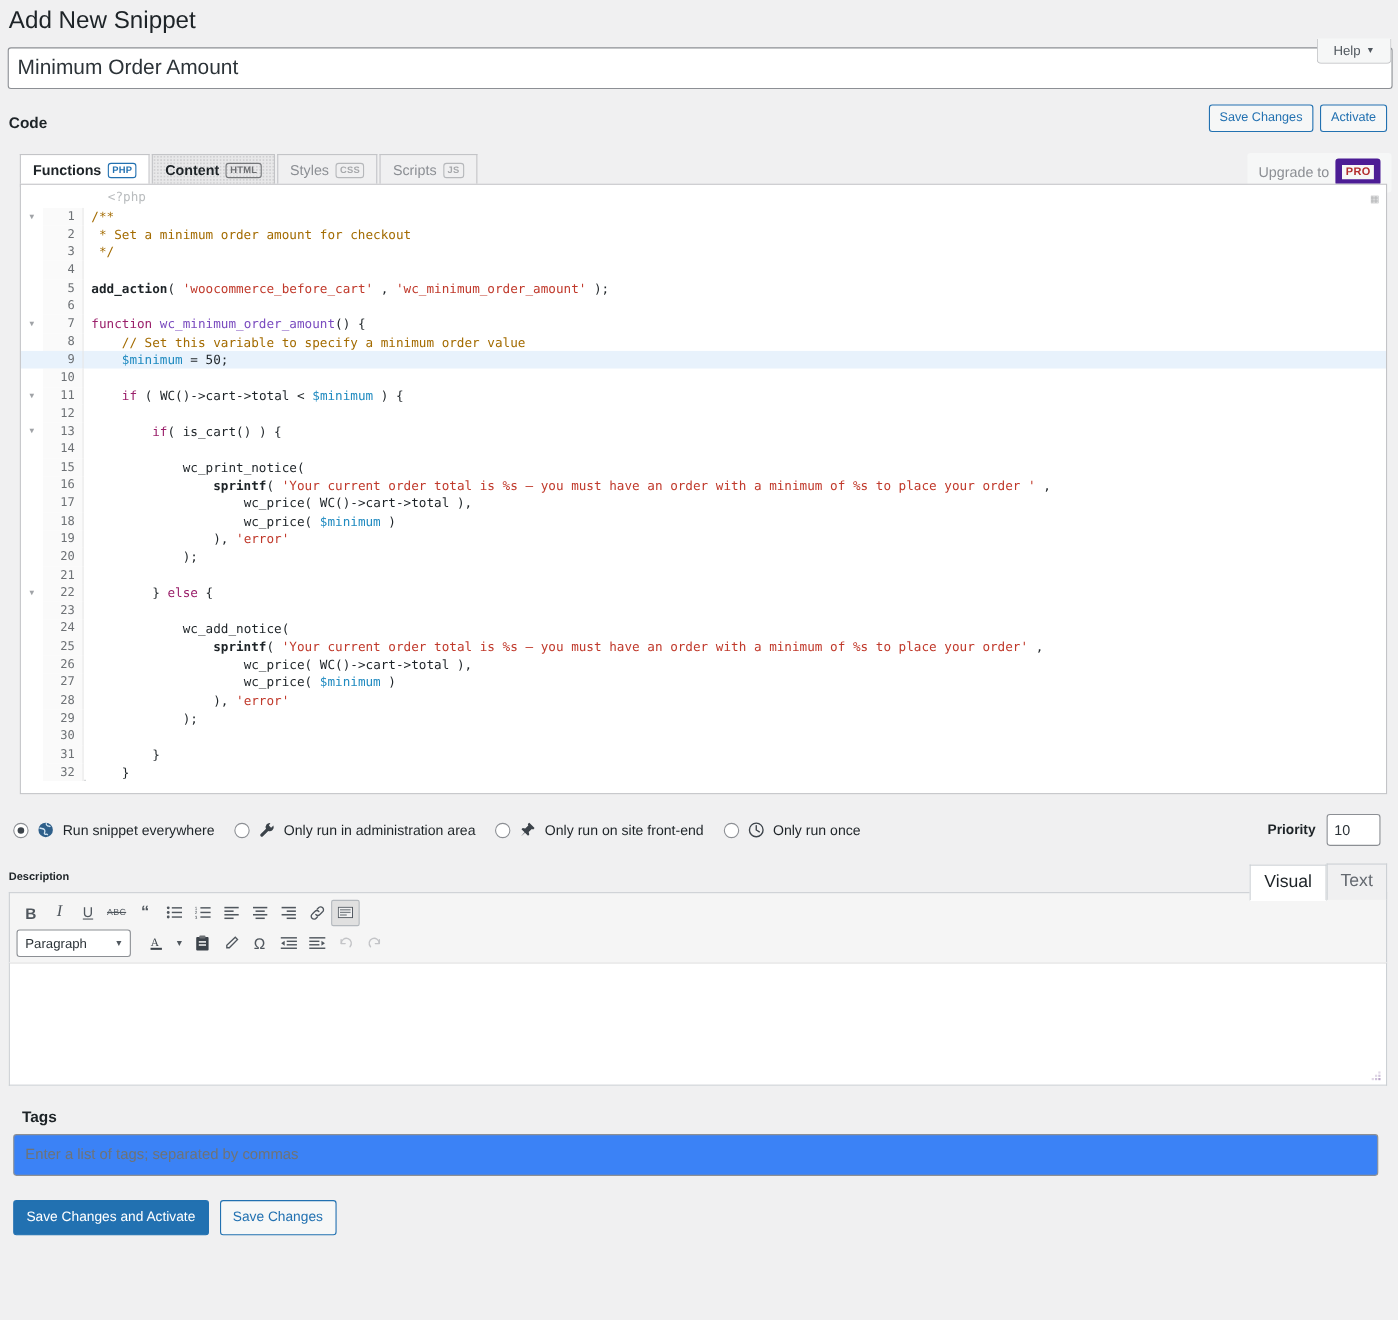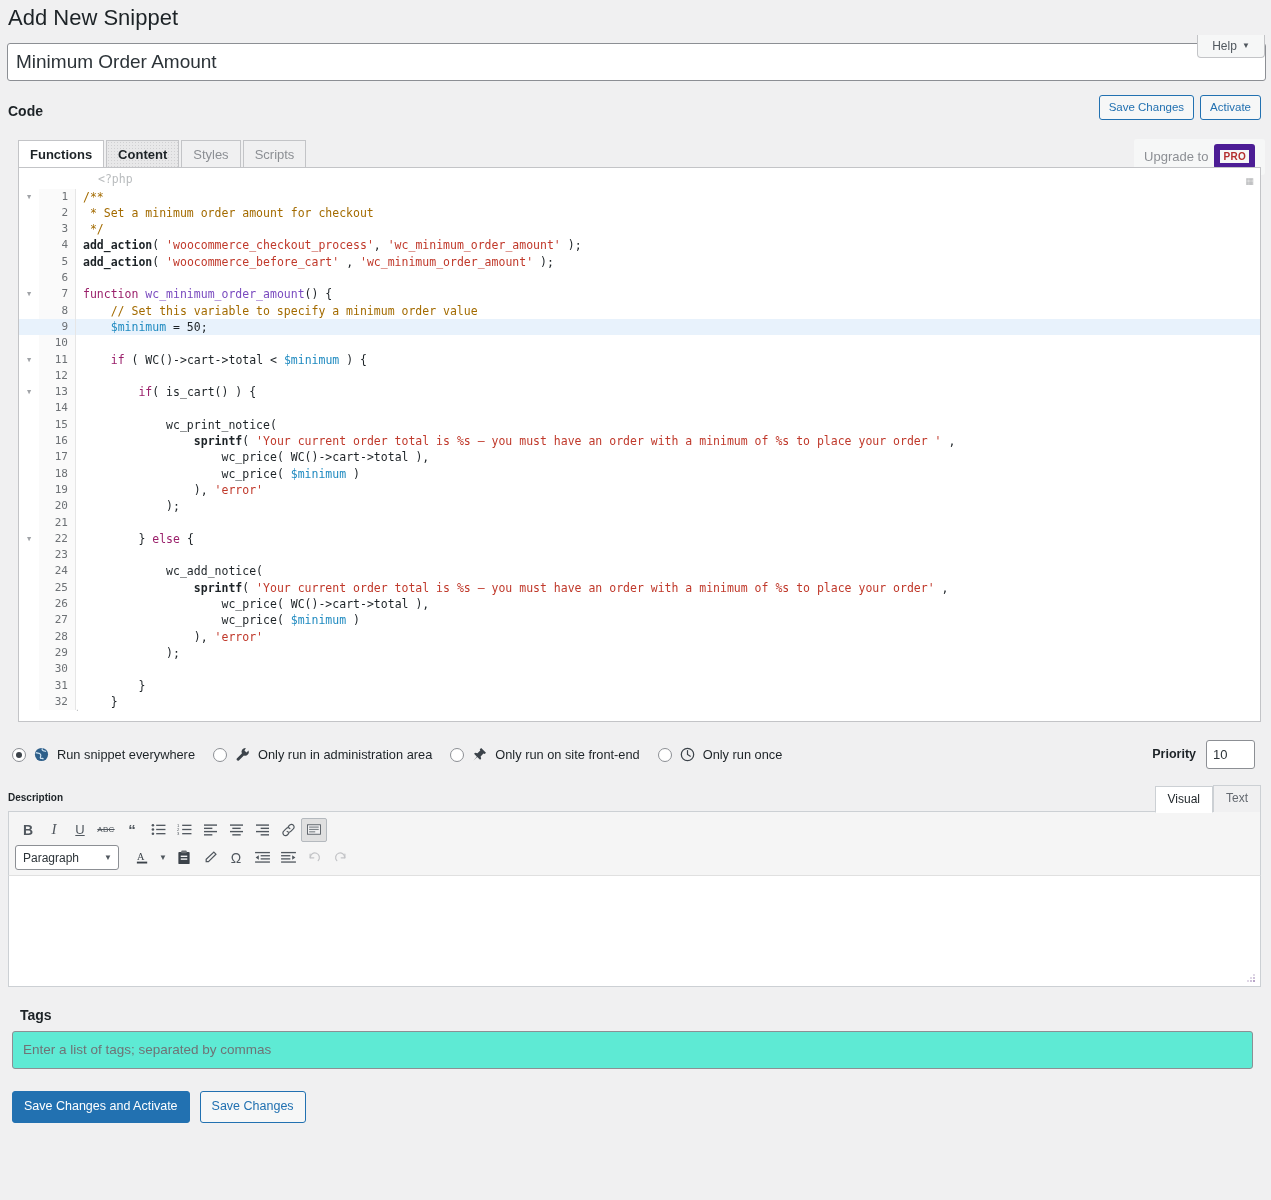--- a/index.html
+++ b/index.html
@@ -62,21 +62,21 @@
   }
 
   
   .tabs-row { position: relative; margin-top: 14px; padding-left: 12px; height: 28px; }
   .tabs { display: flex; align-items: flex-end; gap: 2px; }
   .tab {
     display: flex; align-items: center; gap: 6px;
     border: 1px solid #c3c4c7; border-bottom: none;
     background: #f0f0f1; padding: 6px 11px 7px;
     font-size: 13px; color: #8c8f94; cursor: pointer; line-height: 1.3;
-    position: relative; top: 1px; flex-direction: column;
+    position: relative; top: 1px;
   }
   .tab.active { background: #fff; color: #1d2327; font-weight: 700; border-color: #c3c4c7; }
   .tab.hover { background: #e8e8e9; color: #1d2327; font-weight: 700;
                background-image: radial-gradient(#d0d0d2 1px, transparent 1px);
                background-size: 3px 3px; }
   .tag-badge {
     font-size: 8.5px; letter-spacing: .2px; font-weight: 700;
     border: 1px solid #b6b8bb; color: #a7a9ac; border-radius: 3px;
     padding: 1px 3px 1px; line-height: 1.1;
   }
@@ -157,21 +157,21 @@
     width: 49px; height: 29px; border: 1px solid #8c8f94; border-radius: 3px;
     background: #fff; font-size: 13px; color: #2c3338; padding: 0 6px;
     font-family: "Liberation Sans", sans-serif; outline: none;
   }
 
   
   .desc-head { margin: 20px 0 8px 2px; font-size: 10px; font-weight: 700; }
   .wp-editor { position: relative; margin: 0 4px 0 2px; }
   .editor-tabs { position: absolute; right: 0; top: -26px; display: flex; }
   .etab {
-    font-size: 12px; color: #646970; padding: 4px 12px 5px;
+    font-size: 16px; color: #646970; padding: 4px 12px 5px;
     border: 1px solid #ccd0d4; border-bottom: none; background: #f0f0f1;
     cursor: pointer; line-height: 1.4;
   }
   .etab.active { background: #fff; color: #1d2327; border-bottom: 1px solid #fff; position: relative; top: 1px; }
 
   .tb {
     border: 1px solid #ccd0d4; border-bottom: none; background: #f5f5f5;
     padding: 4px 6px 3px;
   }
   .tb-row { display: flex; align-items: center; height: 28px; }
@@ -194,21 +194,21 @@
   }
   .resize-grip {
     position: absolute; right: 3px; bottom: 2px; width: 12px; height: 12px;
     display: flex; align-items: flex-end; justify-content: flex-end;
   }
 
   
   .tags-head { margin: 20px 0 8px 14px; font-size: 14px; font-weight: 700; }
   .tags-input {
     display: block; width: 1241px; height: 38px; margin-left: 6px;
-    border: 1px solid #8c8f94; border-radius: 3px; background: #5eead4;
+    border: 1px solid #8c8f94; border-radius: 3px; background: #3b82f6;
     font-size: 13.5px; color: #2c3338; padding: 0 10px;
     font-family: "Liberation Sans", sans-serif; outline: none;
   }
   .tags-input::placeholder { color: #6f7376; }
 
   
   .footer { margin: 22px 0 0 6px; display: flex; gap: 10px; align-items: center; }
   .btn-primary {
     background: #2271b1; border: 1px solid #2271b1; color: #fff;
     font-size: 12.5px; padding: 6px 11px 7px; border-radius: 3px; cursor: pointer;
@@ -290,21 +290,20 @@
           <div class="crow">
             <span class="fold"></span>
             <span class="lnum">3</span>
             <span class="gut-edge"></span>
             <span class="ctext"><span class="c-com"> */</span></span>
           </div>
           <div class="crow">
             <span class="fold"></span>
             <span class="lnum">4</span>
             <span class="gut-edge"></span>
-            <span class="ctext"><span class="c-fn">add_action</span>( <span class="c-str">'woocommerce_checkout_process'</span>, <span class="c-str">'wc_minimum_order_amount'</span> );</span>
           </div>
           <div class="crow">
             <span class="fold"></span>
             <span class="lnum">5</span>
             <span class="gut-edge"></span>
             <span class="ctext"><span class="c-fn">add_action</span>( <span class="c-str">'woocommerce_before_cart'</span> , <span class="c-str">'wc_minimum_order_amount'</span> );</span>
           </div>
           <div class="crow">
             <span class="fold"></span>
             <span class="lnum">6</span>

